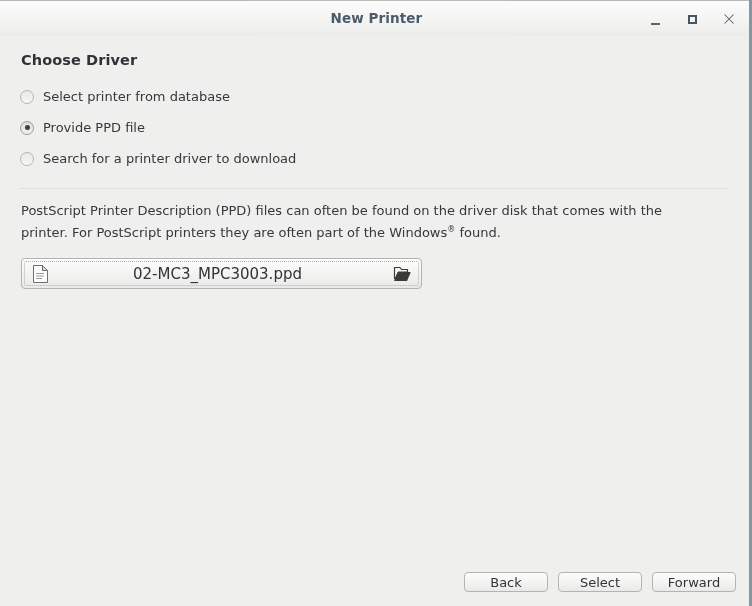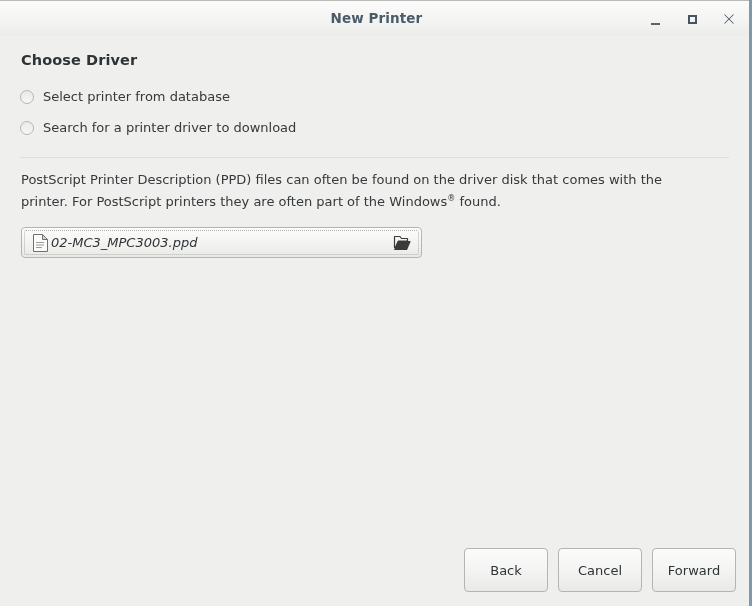--- a/index.html
+++ b/index.html
@@ -189,46 +189,45 @@
   .fc-doc-icon {
     width: 22px;
     flex: 0 0 22px;
     display: flex;
     align-items: center;
     justify-content: center;
     margin-left: 3px;
   }
   .fc-filename {
     flex: 1 1 auto;
-    text-align: left;
-    font-size: 13px;
+    text-align: center;
+    font-size: 15px;
     color: #2f3436;
     padding-right: 6px;
-    font-style: italic;
   }
   .fc-open-icon {
     width: 24px;
     flex: 0 0 24px;
     display: flex;
     align-items: center;
     justify-content: center;
     margin-right: 3px;
   }
 
   
   .actionbar {
     position: absolute;
     right: 13px;
     bottom: 14px;
     display: flex;
     gap: 10px;
   }
   .btn {
     min-width: 84px;
-    height: 44px;
+    height: 20px;
     box-sizing: border-box;
     padding: 1px 14px;
     border: 1px solid #b4b4b0;
     border-radius: 4px;
     background: linear-gradient(to bottom, #fcfcfc 0%, #f4f4f3 50%, #e9e9e7 100%);
     font-family: inherit;
     font-size: 13px;
     color: #2f3436;
     display: flex;
     align-items: center;
@@ -261,20 +260,24 @@
 
     <div class="page-title">Choose Driver</div>
 
     <div class="radio-group">
 
       <div class="radio-row">
         <span class="radio-mark"></span>
         <span class="radio-label">Select printer from database</span>
       </div>
 
+      <div class="radio-row selected">
+        <span class="radio-mark"></span>
+        <span class="radio-label">Provide PPD file</span>
+      </div>
 
       <div class="radio-row">
         <span class="radio-mark"></span>
         <span class="radio-label">Search for a printer driver to download</span>
       </div>
 
     </div>
 
     <div class="separator"></div>
 
@@ -298,17 +301,17 @@
           <path d="M1.5 2.5 H7 L8.5 4.5 H14.5 V7 H5.5 L2.5 13.5 H1.5 Z" fill="#f4f4f2" stroke="#3b3b38" stroke-width="1.2" stroke-linejoin="round"></path>
           <path d="M5.2 7.6 H17 L13.6 15.4 H1.8 Z" fill="#3b3b38" stroke="#3b3b38" stroke-width="1.2" stroke-linejoin="round"></path>
         </svg>
       </span>
     </div>
 
   </div>
 
   <div class="actionbar">
     <button class="btn" type="button">Back</button>
-    <button class="btn" type="button">Cancel</button>
+    <button class="btn" type="button">Select</button>
     <button class="btn" type="button">Forward</button>
   </div>
 
 </div>
 
 </body></html>

